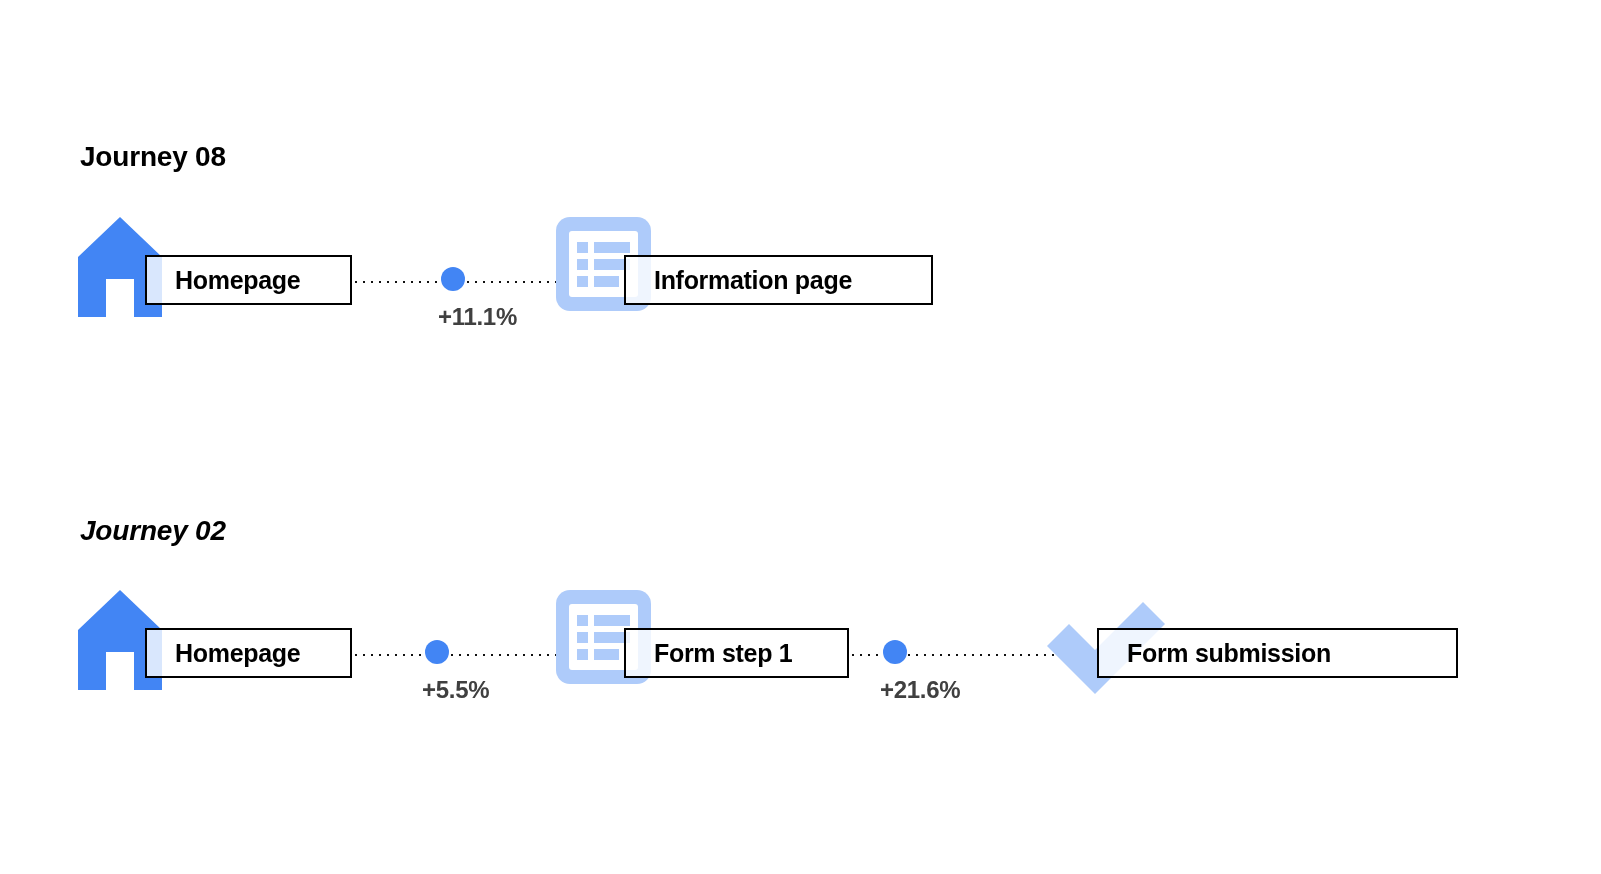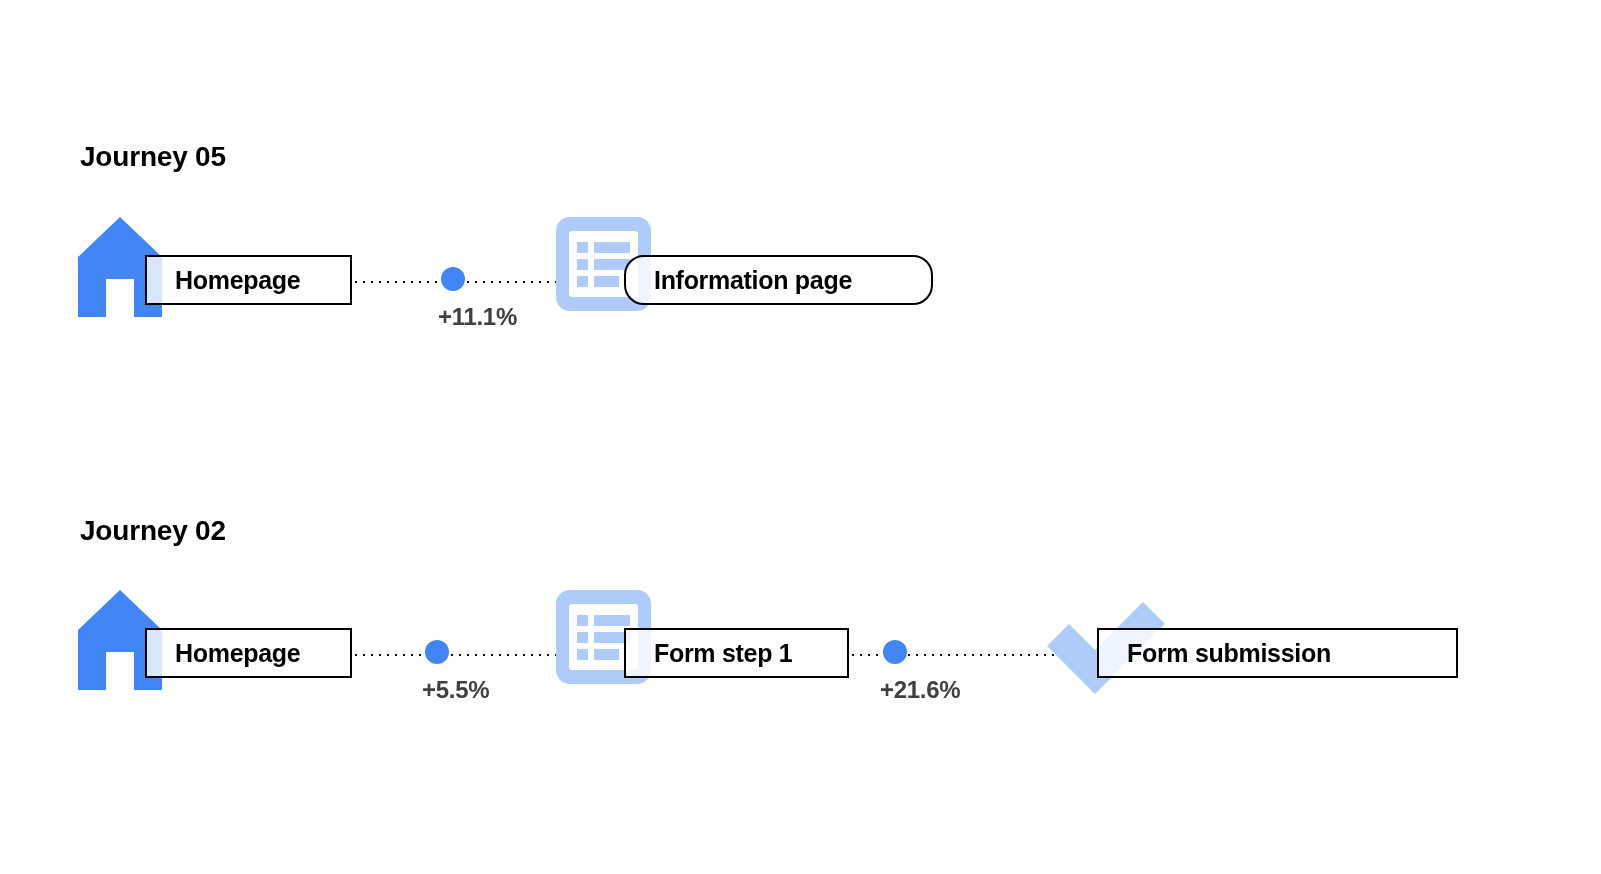--- a/index.html
+++ b/index.html
@@ -112,21 +112,21 @@
   .icon-list   { top: -3px; }
   .icon-check  { top: -10px; }
 </style>
 </head>
 <body>
 
 <div class="canvas">
 
   <div class="journey" style="top:0;">
 
-    <div class="journey-title" style="top:143px;">Journey 05</div>
+    <div class="journey-title" style="top:143px;">Journey 08</div>
 
     <div class="flow" style="top:217px;">
 
       <div class="connector" style="left:352px; width:280px;"></div>
 
       <div class="icon icon-house" style="left:78px;">
         <svg width="84" height="100" viewBox="0 0 84 100" aria-hidden="true">
           <path d="M42 0 L84 40 L84 100 L56 100 L56 62 L28 62 L28 100 L0 100 L0 40 Z" fill="#4285F4"></path>
         </svg>
       </div>
@@ -146,30 +146,30 @@
           <rect x="13" y="17" width="69" height="66" rx="3" fill="#ffffff"></rect>
           <rect x="21" y="28" width="11" height="11" fill="#AECBFA"></rect>
           <rect x="38" y="28" width="36" height="11" fill="#AECBFA"></rect>
           <rect x="21" y="45" width="11" height="11" fill="#AECBFA"></rect>
           <rect x="38" y="45" width="36" height="11" fill="#AECBFA"></rect>
           <rect x="21" y="62" width="11" height="11" fill="#AECBFA"></rect>
           <rect x="38" y="62" width="25" height="11" fill="#AECBFA"></rect>
         </svg>
       </div>
 
-      <div class="step-box" style="left:624px; width:309px;border-radius:20px;">
+      <div class="step-box" style="left:624px; width:309px;">
         <span class="step-label">Information page</span>
       </div>
 
     </div>
   </div>
 
   <div class="journey" style="top:0;">
 
-    <div class="journey-title" style="top:517px;">Journey 02</div>
+    <div class="journey-title" style="top:517px;font-style:italic;">Journey 02</div>
 
     <div class="flow" style="top:590px;">
 
       <div class="connector" style="left:352px; width:280px;"></div>
       <div class="connector" style="left:849px; width:258px;"></div>
 
       <div class="icon icon-house" style="left:78px;">
         <svg width="84" height="100" viewBox="0 0 84 100" aria-hidden="true">
           <path d="M42 0 L84 40 L84 100 L56 100 L56 62 L28 62 L28 100 L0 100 L0 40 Z" fill="#4285F4"></path>
         </svg>

